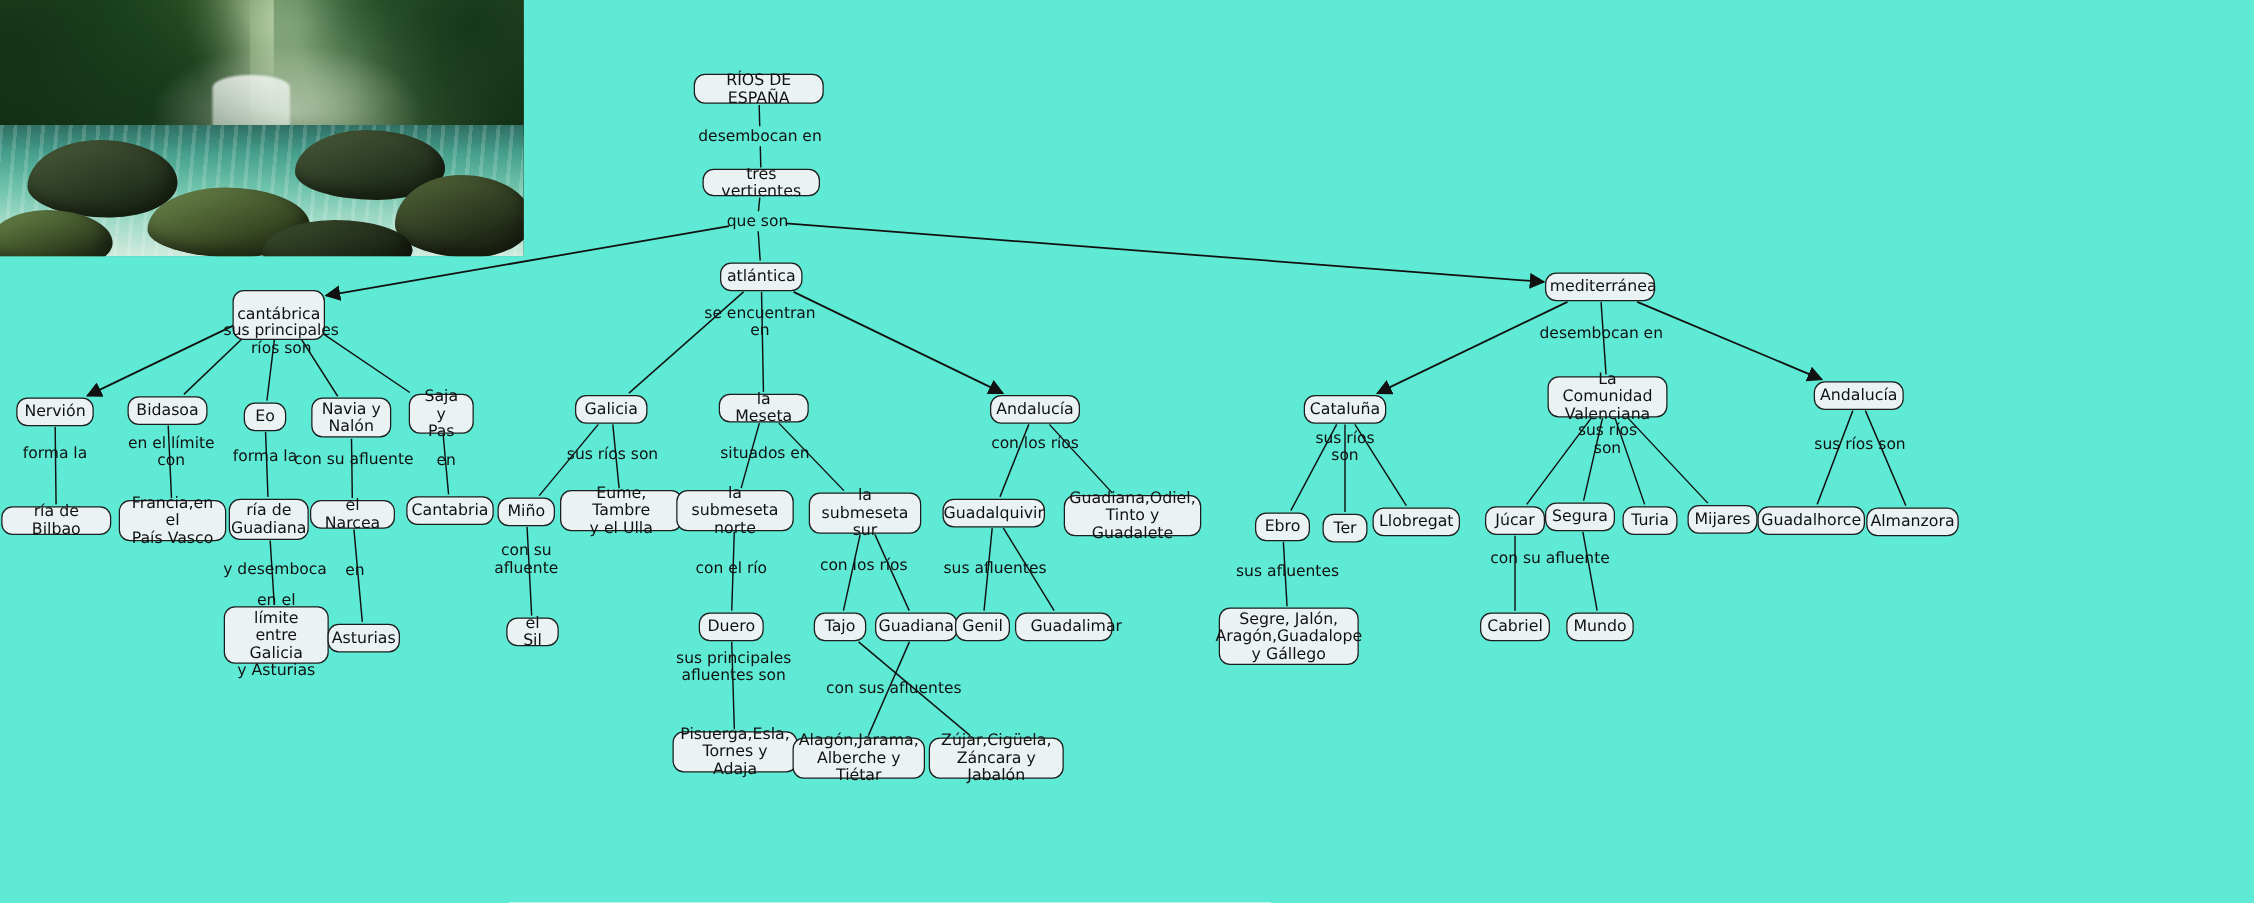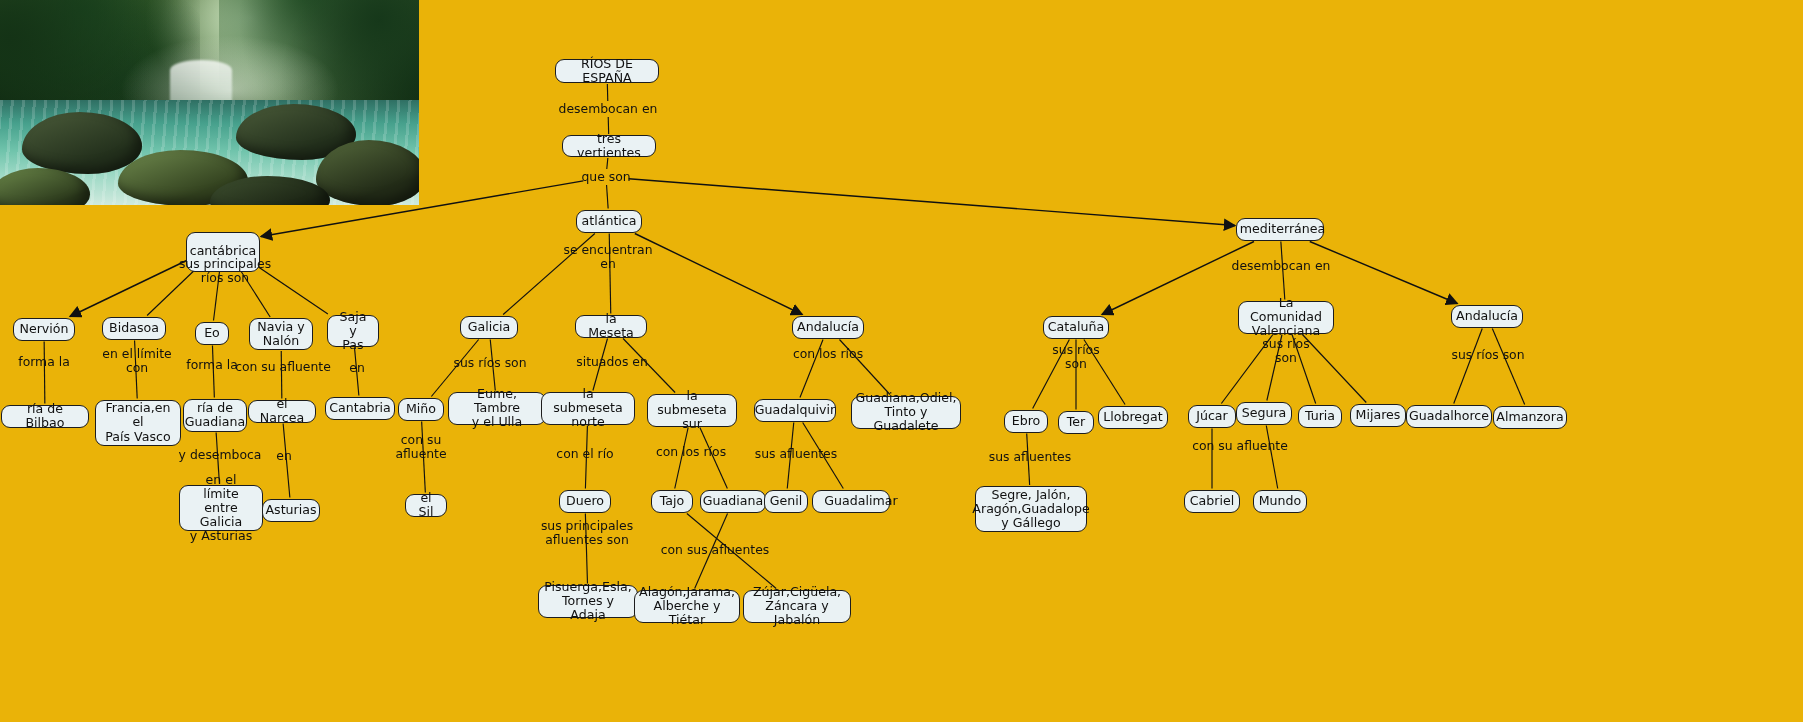--- a/index.html
+++ b/index.html
@@ -1,17 +1,17 @@
 <!DOCTYPE html>
 <html><head>
 <meta charset="utf-8">
 <style>
   html,body{margin:0;padding:0;background:#ffffff;}
   body{font-family:"DejaVu Sans","Liberation Sans",sans-serif;}
-  #root{position:relative;width:1803px;height:722px;background:#eab308;overflow:hidden;}
+  #root{position:relative;width:1803px;height:722px;background:#5eead4;overflow:hidden;}
 
   
   #photo{position:absolute;left:0;top:0;width:419px;height:205px;overflow:hidden;}
   #photo .sky{position:absolute;inset:0;
       background:
         radial-gradient(ellipse 150px 120px at 250px 18px, #cfe6c2 0%, rgba(207,230,194,0) 70%),
         radial-gradient(ellipse 200px 160px at 300px 40px, #9fc487 0%, rgba(159,196,135,0) 72%),
         linear-gradient(180deg,#3a5c2a 0%,#24471d 28%,#1c3a18 55%,#16301a 100%);}
   #photo .canopyL{position:absolute;left:-30px;top:-20px;width:230px;height:200px;
       background:
@@ -140,21 +140,21 @@
         <div class="node" style="left: 576px; top: 209.5px; width: 66px; height: 23px;">atlántica</div>
         <div class="node" style="left: 1236px; top: 217.5px; width: 88px; height: 23px; padding-left: 12px;">mediterránea</div>
         <div class="node" style="left: 13px; top: 317.5px; width: 62px; height: 23px;">Nervión</div>
         <div class="node" style="left: 102px; top: 316.5px; width: 64px; height: 23px;">Bidasoa</div>
         <div class="node" style="left: 195px; top: 321.5px; width: 34px; height: 23px;">Eo</div>
         <div class="node" style="left: 249px; top: 318px; width: 64px; height: 32px;">Navia y
 Nalón</div>
         <div class="node" style="left: 327px; top: 315px; width: 52px; height: 32px;">Saja y
 Pas</div>
         <div class="node" style="left: 1px; top: 404.5px; width: 88px; height: 23px;">ría de Bilbao</div>
-        <div class="node" style="left: 95px; top: 399.5px; width: 86px; height: 46px;">Francia,en el
+        <div class="node" style="left: 95px; top: 399.5px; width: 86px; height: 33px;">Francia,en el
 País Vasco</div>
         <div class="node" style="left: 183px; top: 398.5px; width: 64px; height: 33px;">ría de
 Guadiana</div>
         <div class="node" style="left: 248px; top: 399.5px; width: 68px; height: 23px;">el Narcea</div>
         <div class="node" style="left: 325px; top: 396.5px; width: 70px; height: 23px;">Cantabria</div>
         <div class="node" style="left: 179px; top: 485px; width: 84px; height: 46px;">en el límite
 entre Galicia
 y Asturias</div>
         <div class="node" style="left: 262px; top: 498.5px; width: 58px; height: 23px;">Asturias</div>
         <div class="node" style="left: 460px; top: 315.5px; width: 58px; height: 23px;">Galicia</div>

